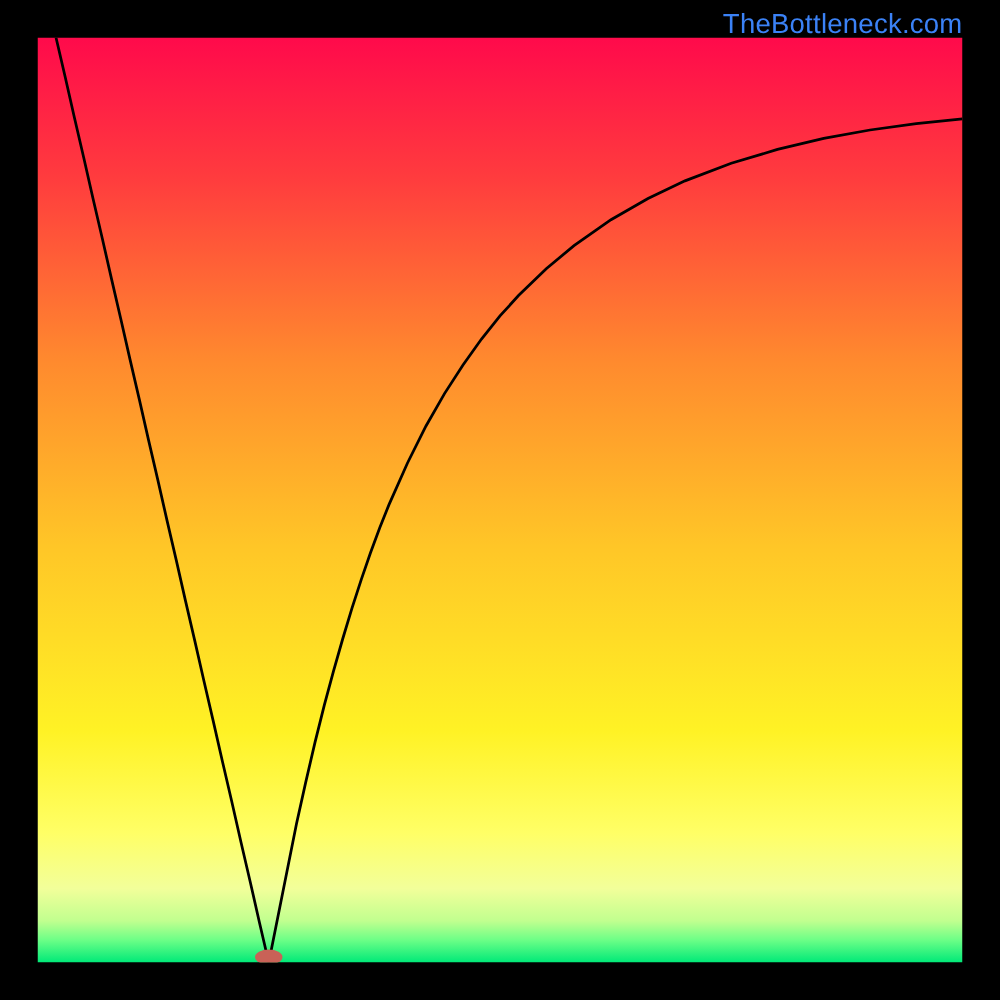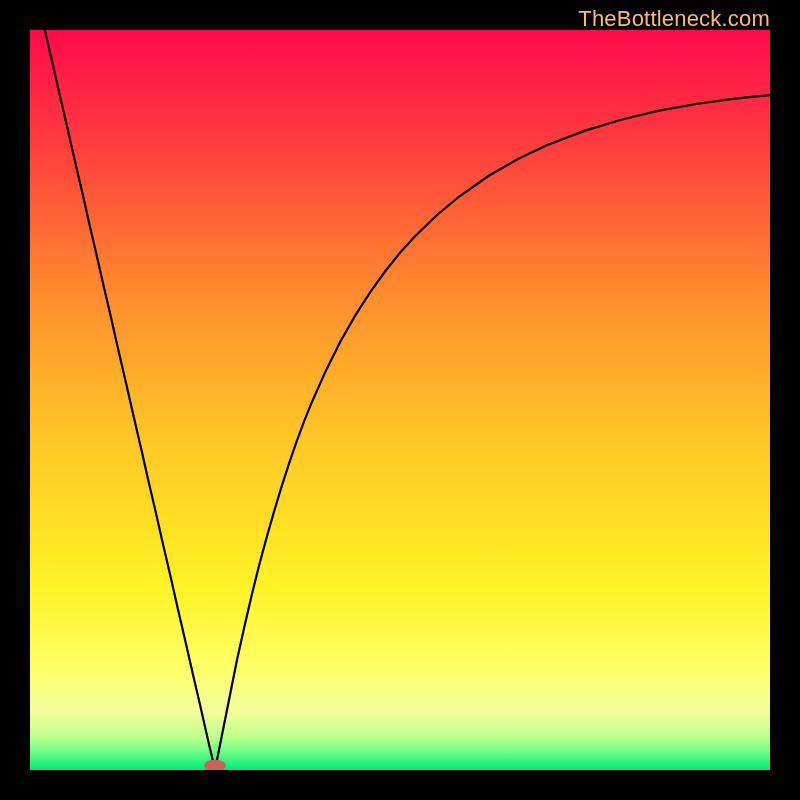--- a/index.html
+++ b/index.html
@@ -24,21 +24,21 @@
     left: 0;
     top: 0;
     width: 740px;
     height: 740px;
     display: block;
   }
   .watermark {
     position: absolute;
     top: 6px;
     right: 30px;
-    color: #fdba74;
+    color: #3b82f6;
     font-size: 22px;
     font-weight: 500;
     letter-spacing: 0.2px;
   }
 </style>
 </head>
 <body>
 
 <div class="watermark">TheBottleneck.com</div>
 

